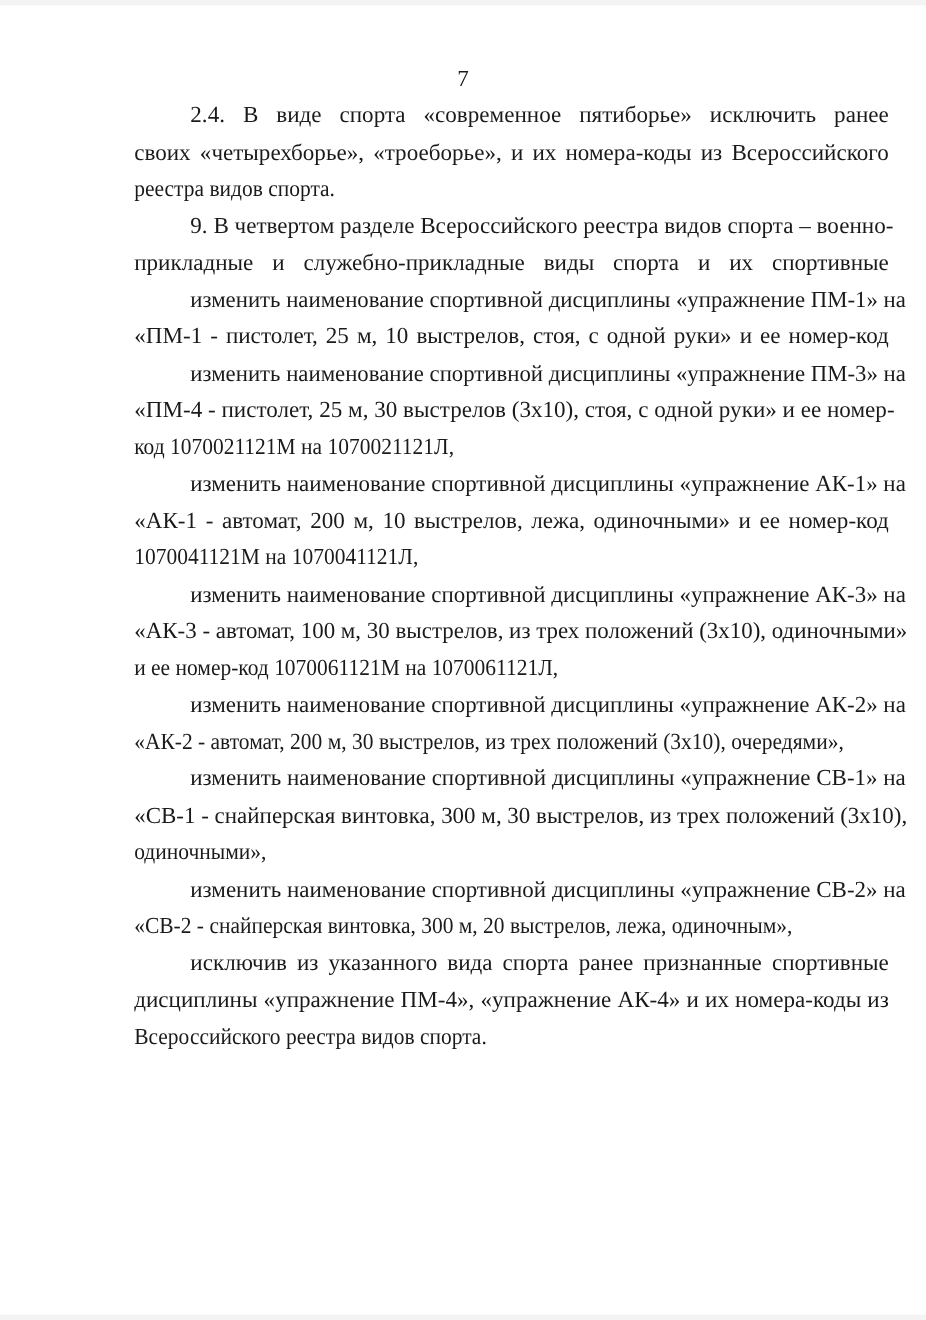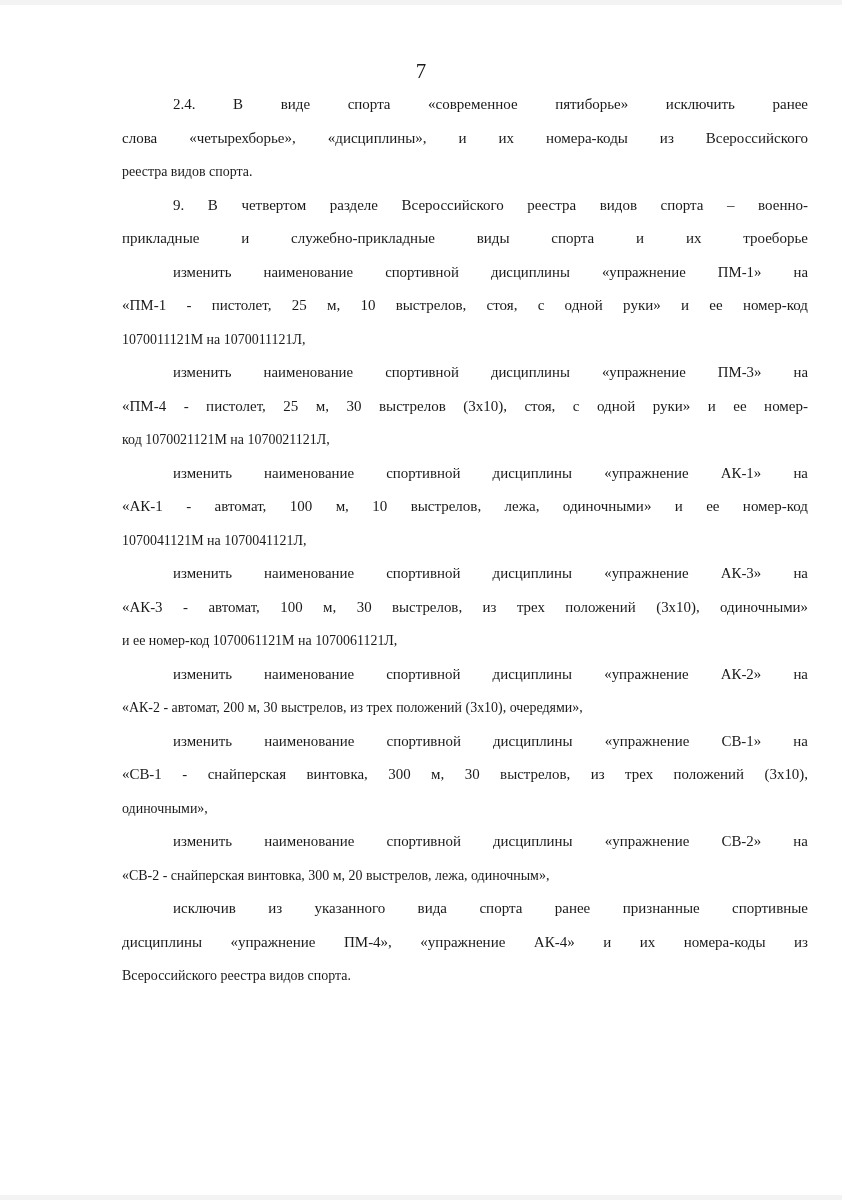--- a/index.html
+++ b/index.html
@@ -8,21 +8,21 @@
     font-family: "Liberation Serif", serif; color: #1a1a1a;
   }
   .edge-top { position: absolute; left: 0; top: 0; width: 842px; height: 5px; background: #f3f3f3; }
   .edge-bottom { position: absolute; left: 0; bottom: 0; width: 842px; height: 5px; background: #f3f3f3; }
   .page-number {
     position: absolute; left: 0; width: 842px; top: 58px; text-align: center;
     font-size: 21px; line-height: 26px;
   }
   .content { position: absolute; left: 122px; top: 88px; width: 686px; }
   .line {
-    height: 33.5px; line-height: 33.5px; font-size: 15px; white-space: nowrap;
+    height: 33.5px; line-height: 33.5px; font-size: 21px; white-space: nowrap;
     overflow: visible; position: relative;
   }
   .line span.t {
     display: block; transform-origin: left center;
   }
   .line.just span.t { text-align: justify; text-align-last: justify; width: 100%; }
   .line.indent span.t { padding-left: 51px; box-sizing: border-box; }
 </style>
 </head>
 <body>
@@ -30,62 +30,59 @@
 <div class="edge-top"></div>
 
 <div class="page-number">7</div>
 
 <div class="content" id="content">
     <div>
       <div class="line just indent">
         <span class="t">2.4. В виде спорта «современное пятиборье» исключить ранее</span>
       </div>
       <div class="line just">
-        <span class="t">слова «четырехборье», «дисциплины», и их номера-коды из Всероссийского</span>
+        <span class="t">своих «четырехборье», «троеборье», и их номера-коды из Всероссийского</span>
       </div>
       <div class="line">
         <span class="t" style="width: 737.634px; padding-left: 0px; transform: scaleX(0.93);">реестра видов спорта.</span>
       </div>
     </div>
     <div>
       <div class="line just indent">
         <span class="t">9. В четвертом разделе Всероссийского реестра видов спорта – военно-</span>
       </div>
       <div class="line just">
-        <span class="t">прикладные и служебно-прикладные виды спорта и их троеборье</span>
+        <span class="t">прикладные и служебно-прикладные виды спорта и их спортивные</span>
       </div>
     </div>
     <div>
       <div class="line just indent">
         <span class="t" style="width: 695.419px; padding-left: 51.7002px; transform: scaleX(0.986456);">изменить наименование спортивной дисциплины «упражнение ПМ-1» на</span>
       </div>
       <div class="line just">
         <span class="t">«ПМ-1 - пистолет, 25 м, 10 выстрелов, стоя, с одной руки» и ее номер-код</span>
-      </div>
-      <div class="line">
-        <span class="t" style="width: 737.634px; padding-left: 0px; transform: scaleX(0.93);">1070011121М на 1070011121Л,</span>
       </div>
     </div>
     <div>
       <div class="line just indent">
         <span class="t" style="width: 695.419px; padding-left: 51.7002px; transform: scaleX(0.986456);">изменить наименование спортивной дисциплины «упражнение ПМ-3» на</span>
       </div>
       <div class="line just">
         <span class="t">«ПМ-4 - пистолет, 25 м, 30 выстрелов (3x10), стоя, с одной руки» и ее номер-</span>
       </div>
       <div class="line">
         <span class="t" style="width: 737.634px; padding-left: 0px; transform: scaleX(0.93);">код 1070021121М на 1070021121Л,</span>
       </div>
     </div>
     <div>
       <div class="line just indent">
         <span class="t" style="width: 690.49px; padding-left: 51.3338px; transform: scaleX(0.993497);">изменить наименование спортивной дисциплины «упражнение АК-1» на</span>
       </div>
       <div class="line just">
-        <span class="t">«АК-1 - автомат, 100 м, 10 выстрелов, лежа, одиночными» и ее номер-код</span>
+        <span class="t">«АК-1 - автомат, 200 м, 10 выстрелов, лежа, одиночными» и ее номер-код</span>
       </div>
       <div class="line">
         <span class="t" style="width: 737.634px; padding-left: 0px; transform: scaleX(0.93);">1070041121М на 1070041121Л,</span>
       </div>
     </div>
     <div>
       <div class="line just indent">
         <span class="t" style="width: 690.49px; padding-left: 51.3338px; transform: scaleX(0.993497);">изменить наименование спортивной дисциплины «упражнение АК-3» на</span>
       </div>
       <div class="line just">

